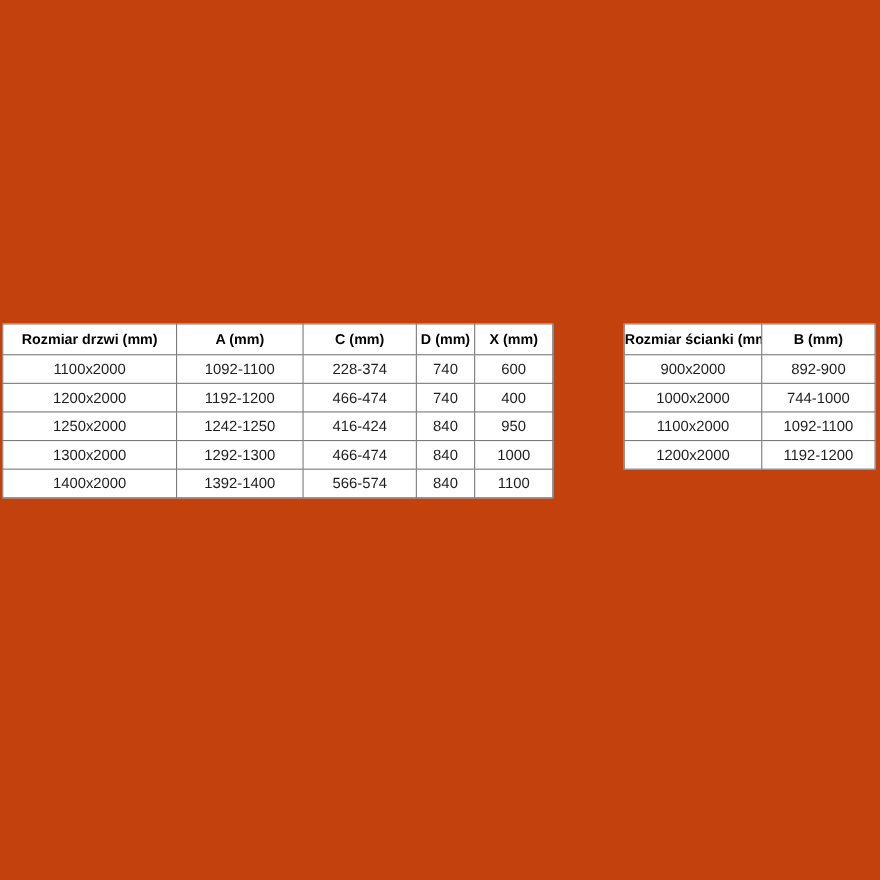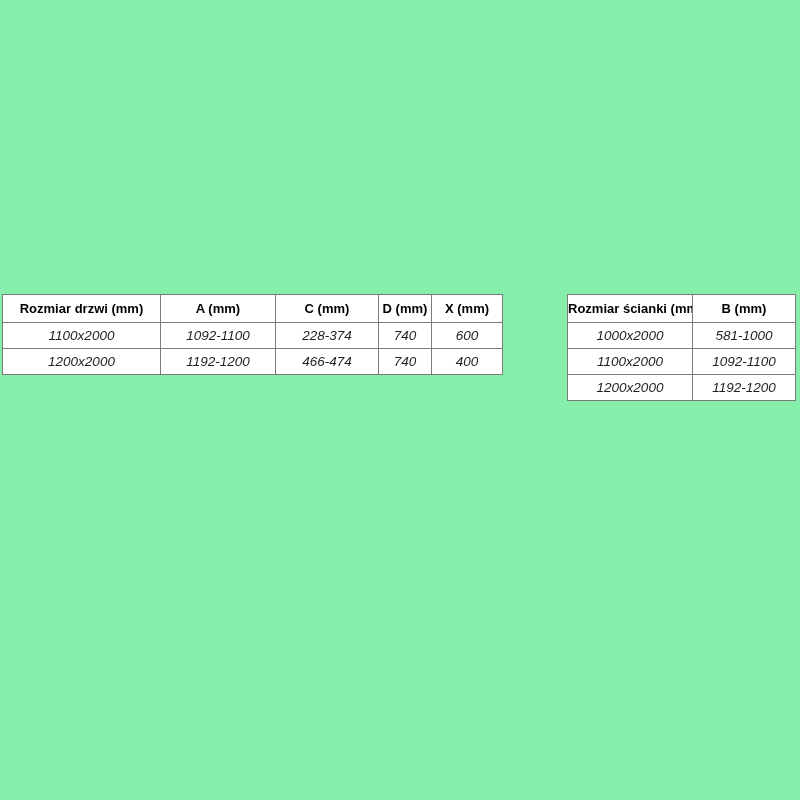--- a/index.html
+++ b/index.html
@@ -4,21 +4,21 @@
 <style>
   html, body {
     margin: 0;
     padding: 0;
     background: #ffffff;
   }
   .canvas {
     position: relative;
     width: 800px;
     height: 800px;
-    background: #86efac;
+    background: #c2410c;
     overflow: hidden;
   }
   .spec-table {
     position: absolute;
     border-collapse: collapse;
     table-layout: fixed;
     font-family: "Liberation Sans", sans-serif;
     background: #ffffff;
   }
   .spec-table th,
@@ -34,21 +34,20 @@
     font-weight: bold;
     font-size: 13px;
     color: #000000;
     height: 27px;
   }
   .spec-table td {
     font-weight: normal;
     font-size: 13.5px;
     color: #1f1f1f;
     height: 25px;
-    font-style: italic;
   }
   #door-table {
     left: 2px;
     top: 294px;
     width: 500px;
   }
   #wall-table {
     left: 567px;
     top: 294px;
     width: 228px;
@@ -84,38 +83,63 @@
           <td>740</td>
           <td>600</td>
         </tr>
         <tr>
           <td>1200x2000</td>
           <td>1192-1200</td>
           <td>466-474</td>
           <td>740</td>
           <td>400</td>
         </tr>
+        <tr>
+          <td>1250x2000</td>
+          <td>1242-1250</td>
+          <td>416-424</td>
+          <td>840</td>
+          <td>950</td>
+        </tr>
+        <tr>
+          <td>1300x2000</td>
+          <td>1292-1300</td>
+          <td>466-474</td>
+          <td>840</td>
+          <td>1000</td>
+        </tr>
+        <tr>
+          <td>1400x2000</td>
+          <td>1392-1400</td>
+          <td>566-574</td>
+          <td>840</td>
+          <td>1100</td>
+        </tr>
       </tbody>
     </table>
 
   <table id="wall-table" class="spec-table">
     <colgroup>
       <col style="width:125px">
       <col style="width:103px">
     </colgroup>
   <thead>
         <tr>
           <th>Rozmiar ścianki (mm)</th>
           <th>B (mm)</th>
         </tr>
       </thead>
       <tbody>
         <tr>
+          <td>900x2000</td>
+          <td>892-900</td>
+        </tr>
+        <tr>
           <td>1000x2000</td>
-          <td>581-1000</td>
+          <td>744-1000</td>
         </tr>
         <tr>
           <td>1100x2000</td>
           <td>1092-1100</td>
         </tr>
         <tr>
           <td>1200x2000</td>
           <td>1192-1200</td>
         </tr>
       </tbody>

